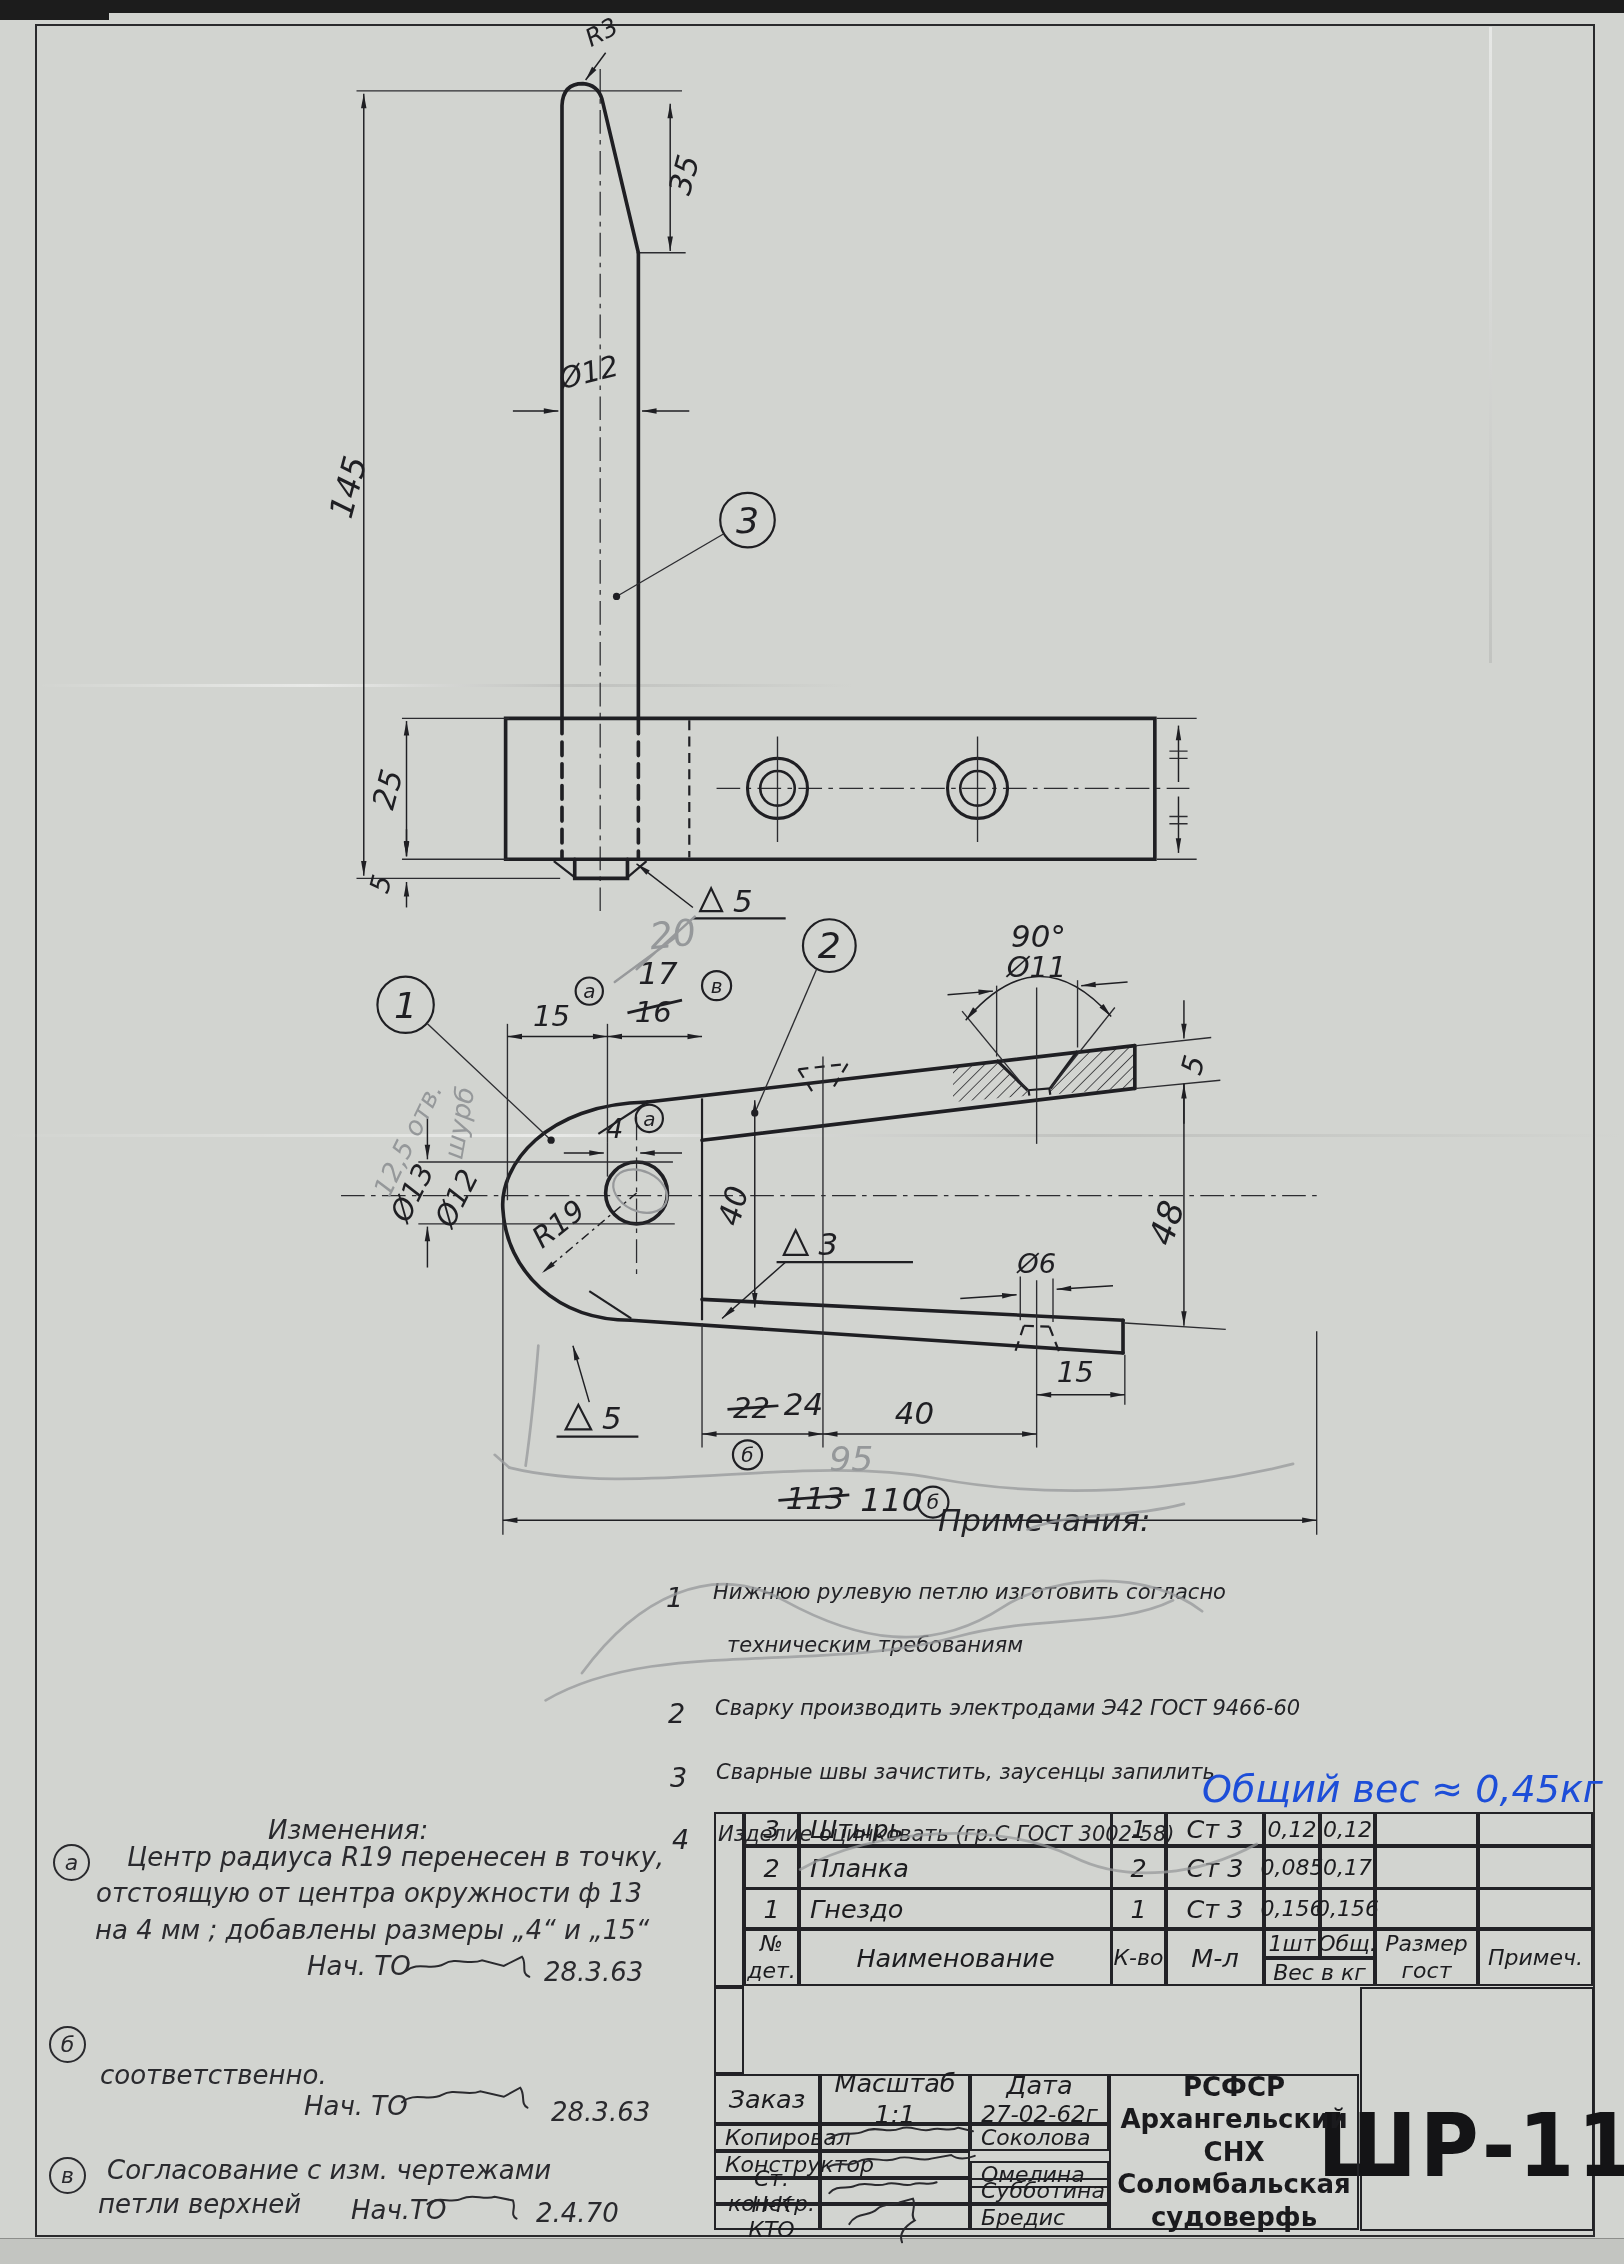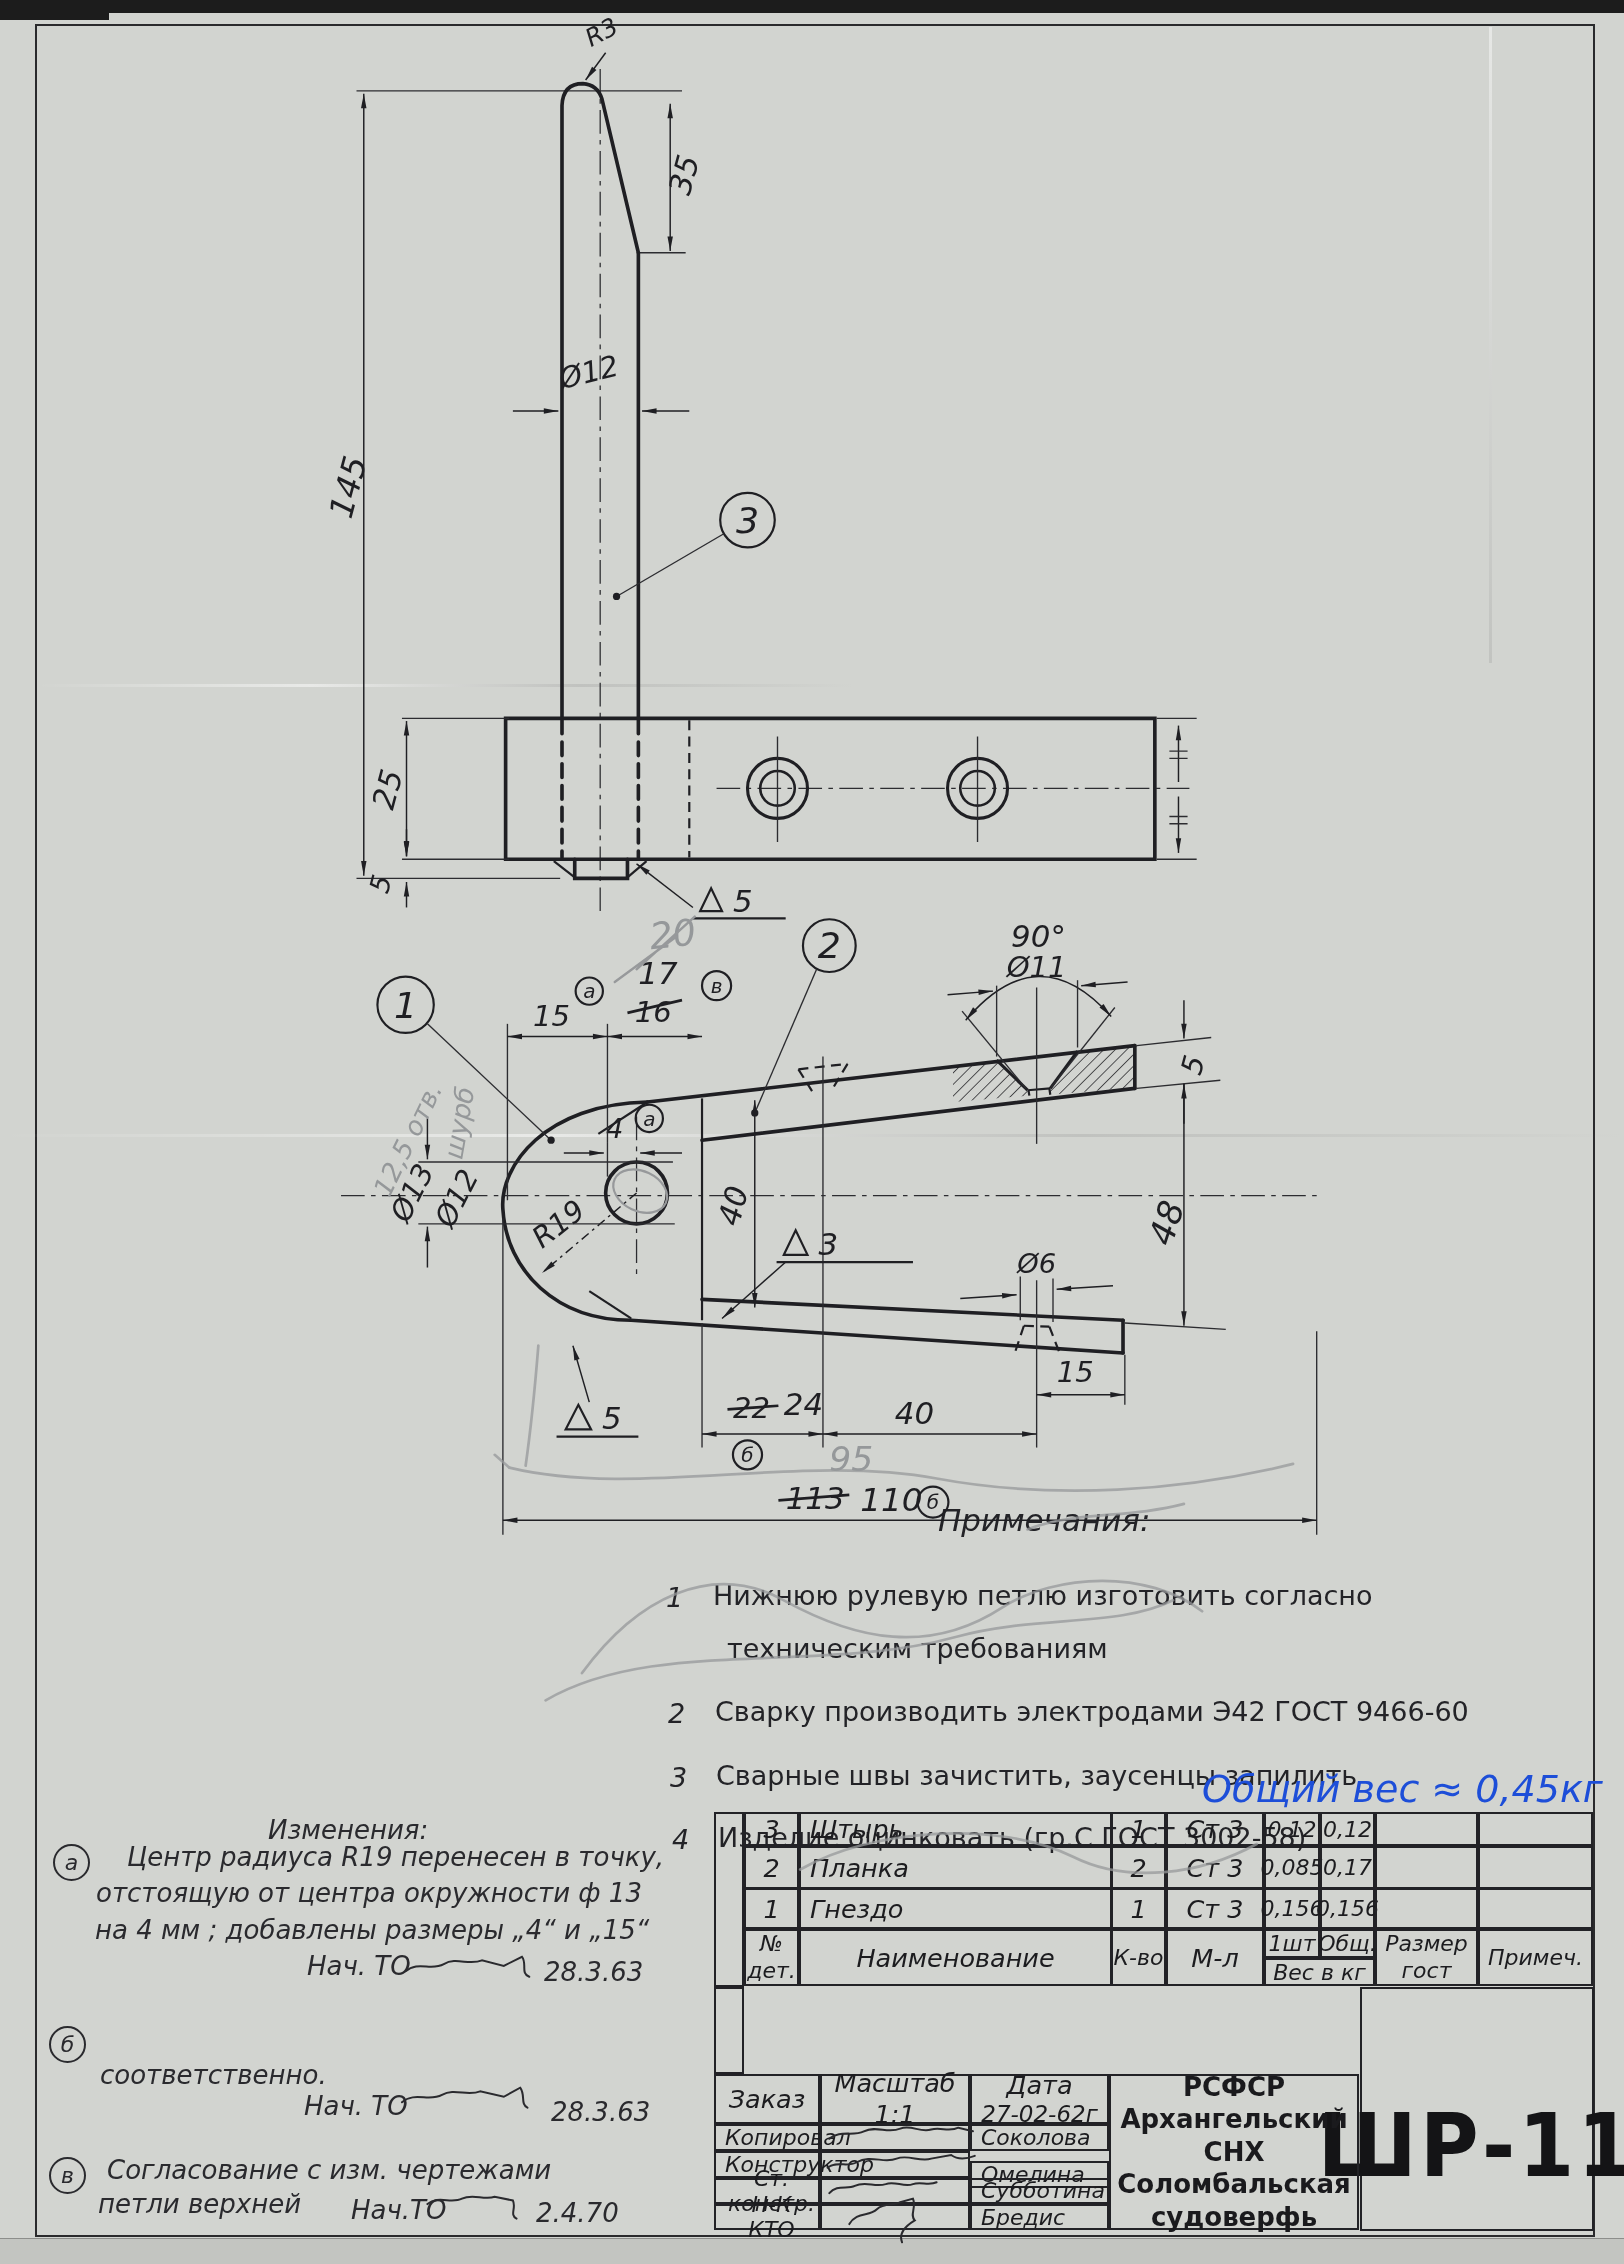--- a/index.html
+++ b/index.html
@@ -23,21 +23,21 @@
   .dash{stroke-dasharray:15,9;}
   .dashm{stroke-dasharray:11,7;}
   .cl2{stroke:#2c2c30;stroke-width:1.4;fill:none;stroke-dasharray:26,7,5,7;}
   .pc{stroke:#97999b;fill:none;stroke-linecap:round;}
   .bl{stroke:#1f1f23;stroke-width:2.4;fill:none;}
   text.d{font-style:italic;font-size:32px;fill:#1f1f23;}
   text.pcl{fill:#95989a;}
   .strike{stroke:#1f1f23;stroke-width:3;}
   
   .abs{position:absolute;}
-  .note-line{font-size:27px;color:#232327;white-space:nowrap;}
+  .note-line{font-style:italic;font-size:21px;color:#232327;white-space:nowrap;}
   .note-num{font-style:italic;font-size:27px;color:#232327;}
   .nt-title{font-style:italic;font-size:31px;color:#232327;}
   .total{font-style:italic;font-size:38px;color:#1d4ed8;white-space:nowrap;}
   .chg{font-style:italic;font-size:26px;color:#2a2a2e;white-space:nowrap;}
   .chg-mark{position:absolute;width:33px;height:33px;border:2.2px solid #2a2a2e;border-radius:50%;
             display:flex;align-items:center;justify-content:center;font-style:italic;font-size:22px;color:#2a2a2e;}
   
   #tbl{position:absolute;left:714px;top:1812px;width:879px;height:418px;}
   .cell{position:absolute;border:2px solid #222226;box-sizing:border-box;display:flex;
         align-items:center;justify-content:center;font-style:italic;font-size:25.5px;color:#1c1c1f;text-align:center;}

